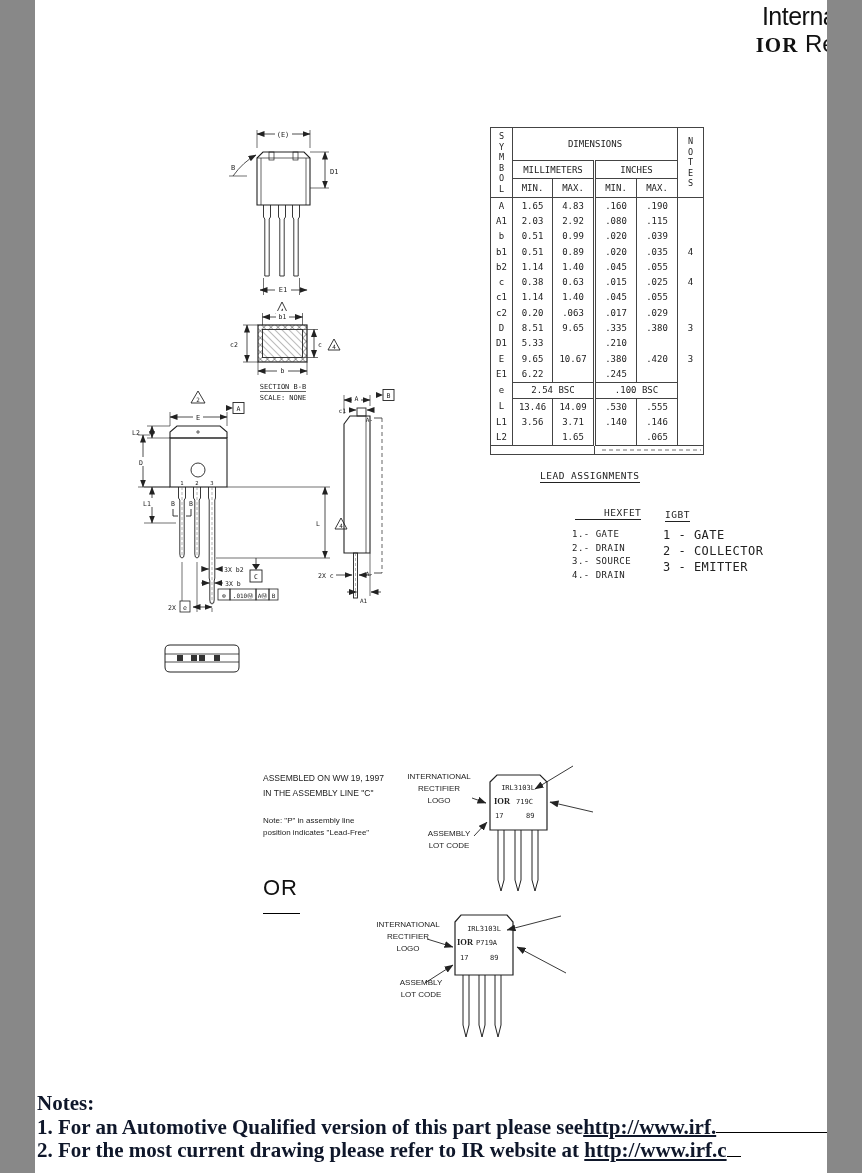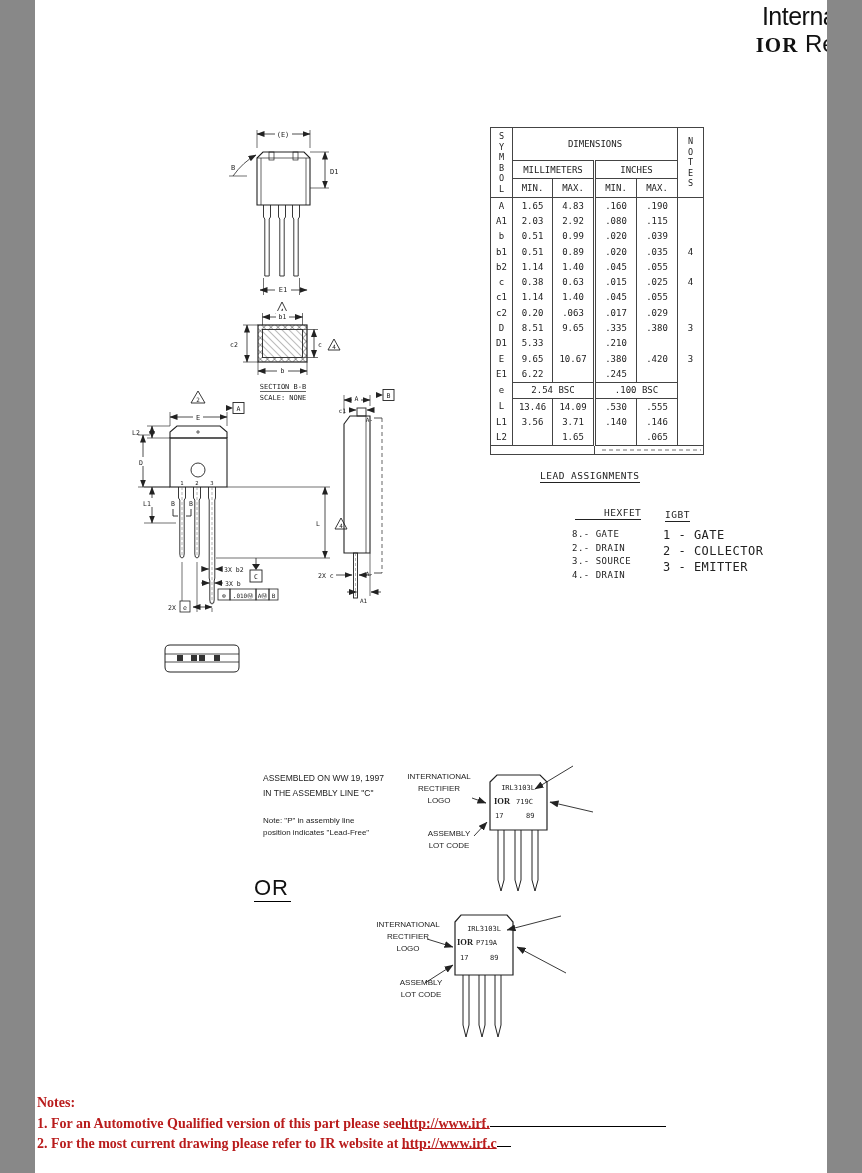--- a/index.html
+++ b/index.html
@@ -33,24 +33,24 @@
   .la-sub{font-size:9.5px;letter-spacing:0.5px;border-bottom:1px solid #222;padding-bottom:1px;}
   .hex-title{left:540px;top:507px;padding-left:29px;}
   .igbt-title{left:630px;top:509px;}
   .hex-items{left:537px;top:528px;font-size:9px;line-height:13.5px;letter-spacing:0.5px;}
   .igbt-items{left:628px;top:527px;font-size:12px;line-height:16px;letter-spacing:0.5px;}
 
   
   .mk-txt{font-size:8.5px;line-height:15px;color:#222;}
   .mk-note{font-size:8px;line-height:11.5px;color:#222;}
   .mk-lbl{font-size:8px;line-height:12px;text-align:center;color:#222;}
-  .or{left:219px;top:875px;font-size:22px;letter-spacing:1px;border-bottom:1.6px solid #000;padding:0 2px 0 0;color:#111;}
+  .or{left:228px;top:875px;font-size:22px;letter-spacing:1px;border-bottom:1.6px solid #000;padding:0 2px 12px 0;color:#111;}
 
   
-  .notes{left:2px;top:1093px;width:740px;font-family:"Liberation Serif",serif;font-weight:700;font-size:14px;color:#b91c1c;}
+  .notes{left:2px;top:1093px;width:740px;font-family:"Liberation Serif",serif;font-weight:700;font-size:21px;color:#0f172a;}
   .notes .row{margin-top:1px;line-height:18.5px;white-space:nowrap;}
   .nlink{text-decoration:underline;}
   .ulext{display:inline-block;border-bottom:1.6px solid #000;height:0.9em;vertical-align:baseline;}
   .site{left:4px;top:1212px;font-size:18px;letter-spacing:0.5px;color:#222;}
 
   svg text{font-family:"DejaVu Sans Mono",monospace;fill:#222;}
   svg .bold{font-family:"Liberation Serif",serif;font-weight:700;}
 </style>
 </head>
 <body>
@@ -462,21 +462,21 @@
           <td colspan="3"></td>
           <td colspan="3" class="faint"></td>
         </tr>
       </tbody>
   </table>
 
   <div class="abs mono la-title">LEAD ASSIGNMENTS</div>
   <div class="abs mono la-sub hex-title">HEXFET</div>
   <div class="abs mono la-sub igbt-title">IGBT</div>
   <div class="abs mono hex-items">
-      <div>8.- GATE</div>
+      <div>1.- GATE</div>
       <div>2.- DRAIN</div>
       <div>3.- SOURCE</div>
       <div>4.- DRAIN</div>
     </div>
   <div class="abs mono igbt-items">
       <div>1 - GATE</div>
       <div>2 - COLLECTOR</div>
       <div>3 - EMITTER</div>
     </div>
 

